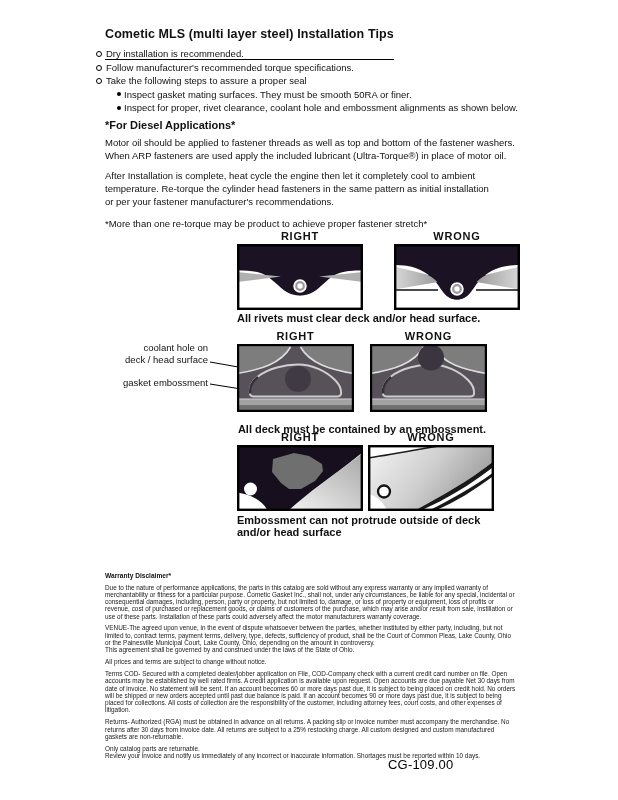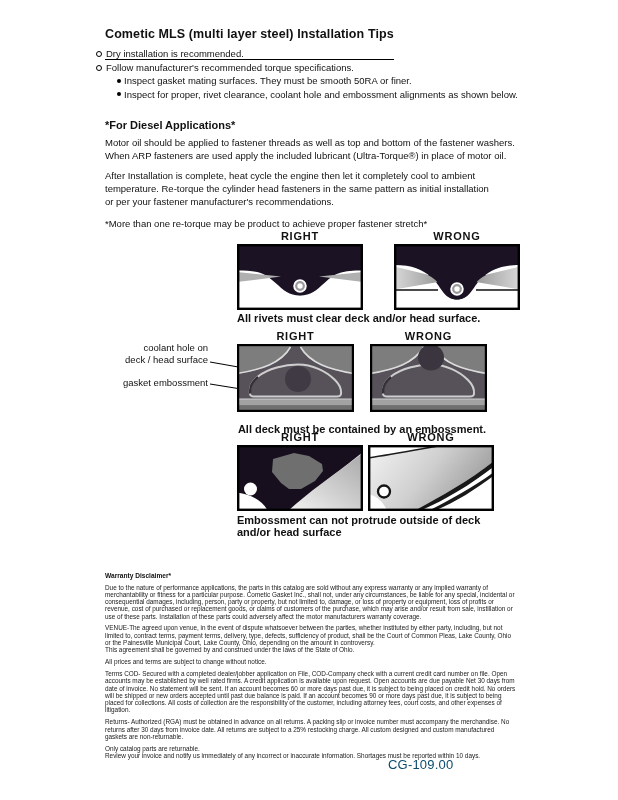--- a/index.html
+++ b/index.html
@@ -17,39 +17,43 @@
   .dot-marker{flex:0 0 auto;width:4px;height:4px;background:#000;border-radius:50%;margin:4.5px 3px 0 0;}
   .sub{margin-left:21px;}
   .h2{font-size:11px;font-weight:bold;}
   .body-text{font-size:9.5px;line-height:13px;white-space:pre-line;}
   .dg-label{font-size:11px;font-weight:bold;letter-spacing:0.8px;text-align:center;}
   .dg-caption{font-size:11px;font-weight:bold;line-height:12px;white-space:pre-line;}
   .side-label{font-size:9.5px;line-height:12px;text-align:right;white-space:pre-line;}
   .panel{line-height:0;}
   .fine{font-size:6.4px;line-height:7.3px;color:#1a1a1a;white-space:pre-line;margin:0 0 4.5px 0;}
   .fine-head{font-size:6.6px;font-weight:bold;margin:0 0 4.5px 0;}
-  .page-code{font-size:13px;color:#0c4a6e;letter-spacing:0.2px;}
+  .page-code{font-size:13px;color:#000000;letter-spacing:0.2px;}
 </style>
 </head>
 <body>
 
 <div class="page">
 
   <div class="abs" style="left:105px;top:24px;">
     <span class="title">Cometic MLS (multi layer steel) Installation Tips</span>
   </div>
 
   <div class="abs" style="left:96px;top:47px;width:430px;">
     <div class="b-line">
       <span class="o-marker"></span>
       <span>Dry installation is recommended.</span>
     </div>
     <div class="b-line">
       <span class="o-marker"></span>
       <span>Follow manufacturer's recommended torque specifications.</span>
+    </div>
+    <div class="b-line">
+      <span class="o-marker"></span>
+      <span>Take the following steps to assure a proper seal</span>
     </div>
     <div class="b-line sub">
       <span class="dot-marker"></span>
       <span>Inspect gasket mating surfaces.  They must be smooth 50RA or finer.</span>
     </div>
     <div class="b-line sub">
       <span class="dot-marker"></span>
       <span>Inspect for proper, rivet clearance, coolant hole and embossment alignments as shown below.</span>
     </div>
   </div>

